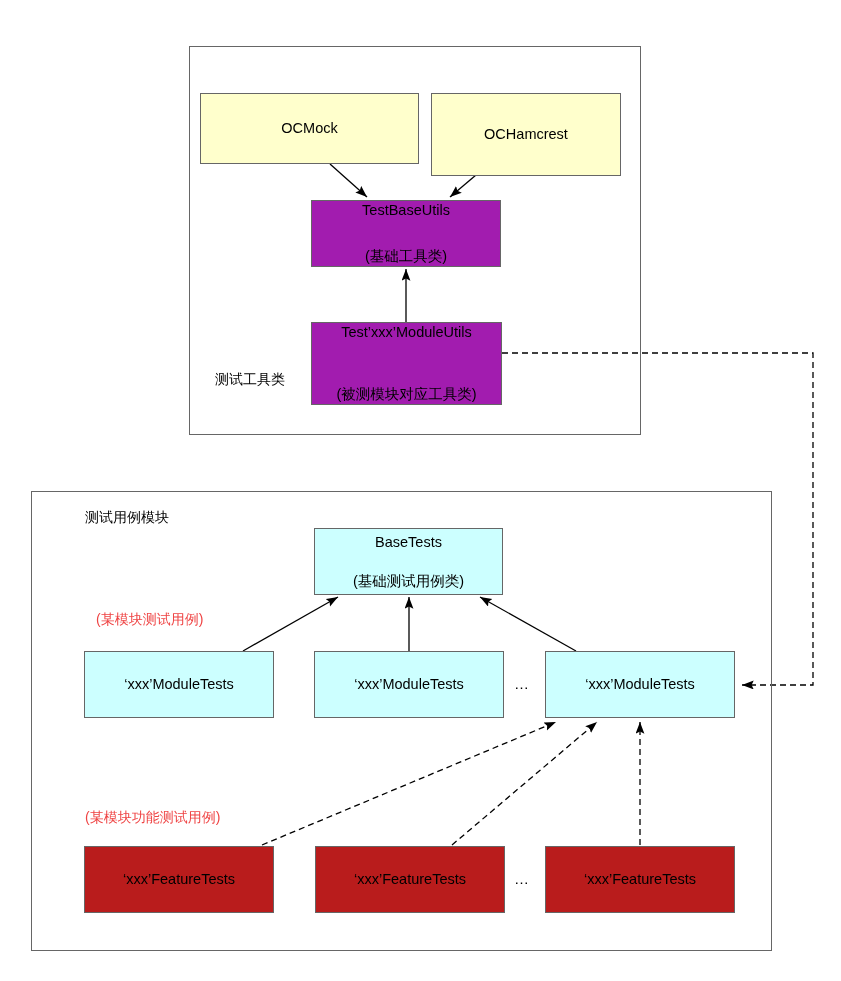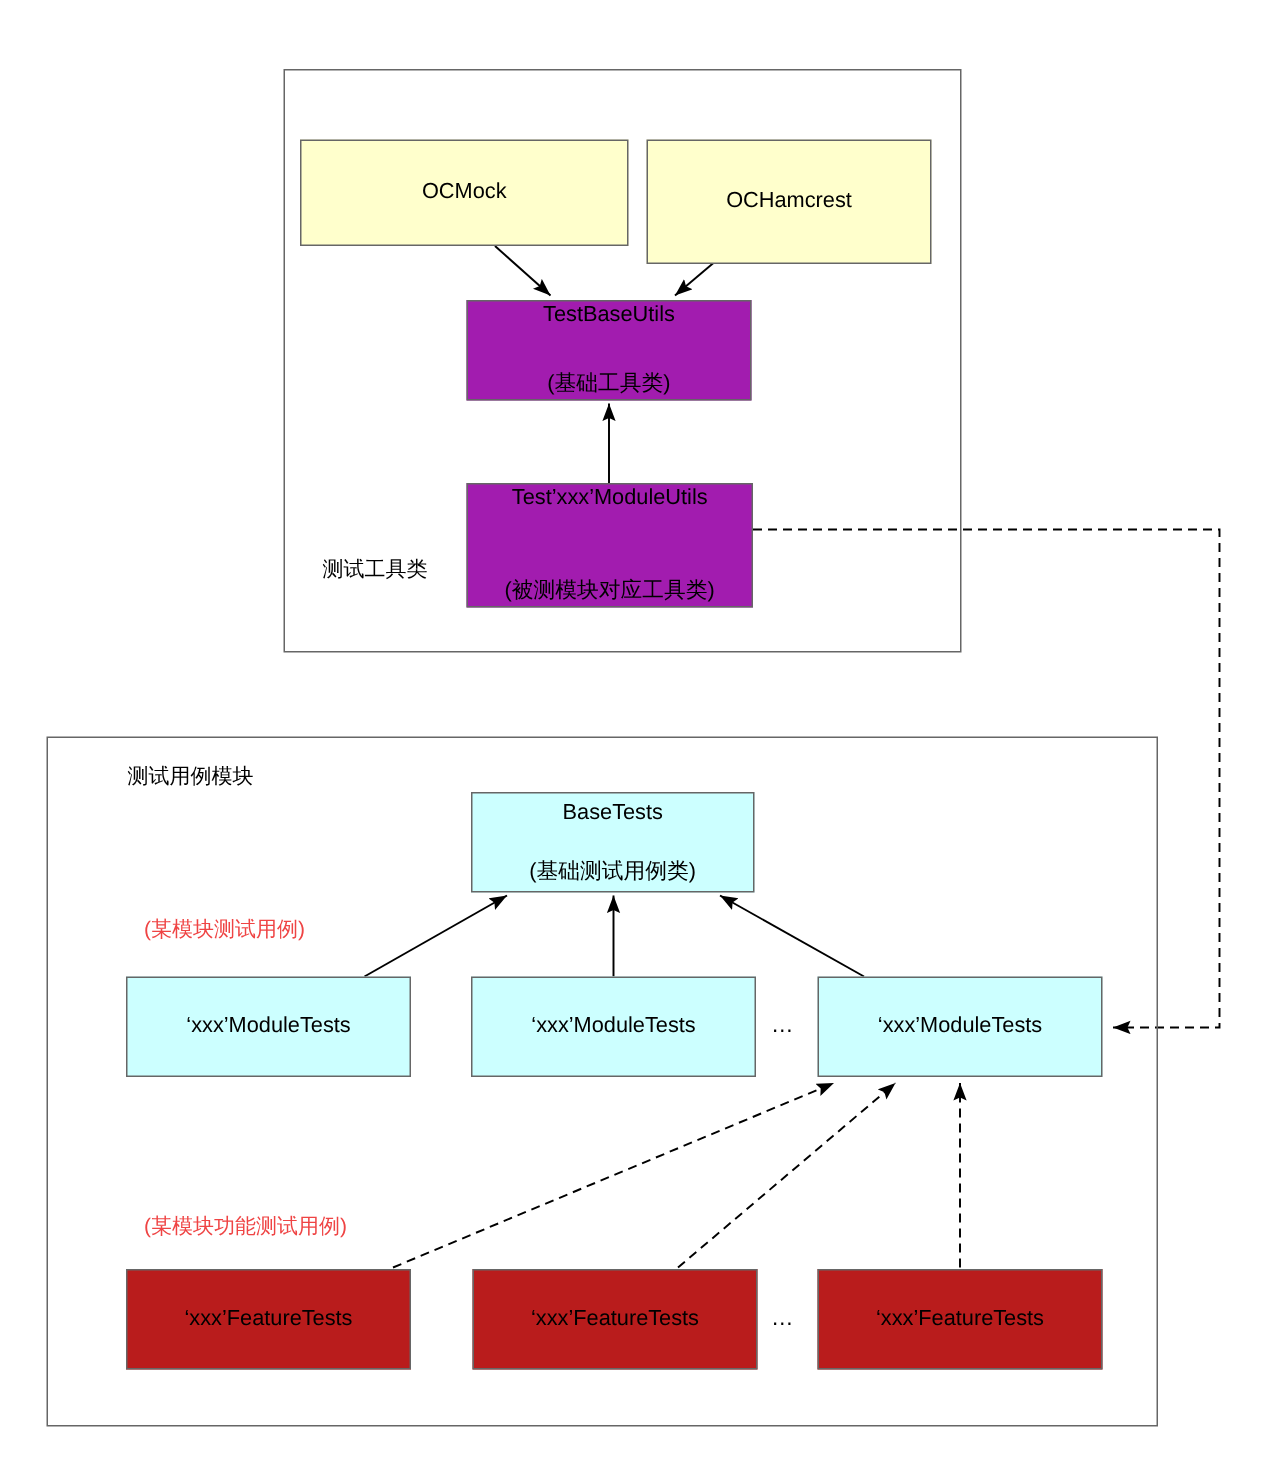--- a/index.html
+++ b/index.html
@@ -143,21 +143,21 @@
   <div class="node cyan" style="left:314px; top:651px; width:190px; height:67px;">
     <span class="l1">‘xxx’ModuleTests</span>
   </div>
 
   <div class="ellipsis" style="left:514px; top:676px;">…</div>
 
   <div class="node cyan" style="left:545px; top:651px; width:190px; height:67px;">
     <span class="l1">‘xxx’ModuleTests</span>
   </div>
 
-  <div class="note-label" style="left:96px; top:810px;">(某模块功能测试用例)</div>
+  <div class="note-label" style="left:85px; top:810px;">(某模块功能测试用例)</div>
 
   <div class="node white" style="left:84px; top:846px; width:190px; height:67px;">
     <span class="l1">‘xxx’FeatureTests</span>
   </div>
 
   <div class="node white" style="left:315px; top:846px; width:190px; height:67px;">
     <span class="l1">‘xxx’FeatureTests</span>
   </div>
 
   <div class="ellipsis" style="left:514px; top:871px;">…</div>

